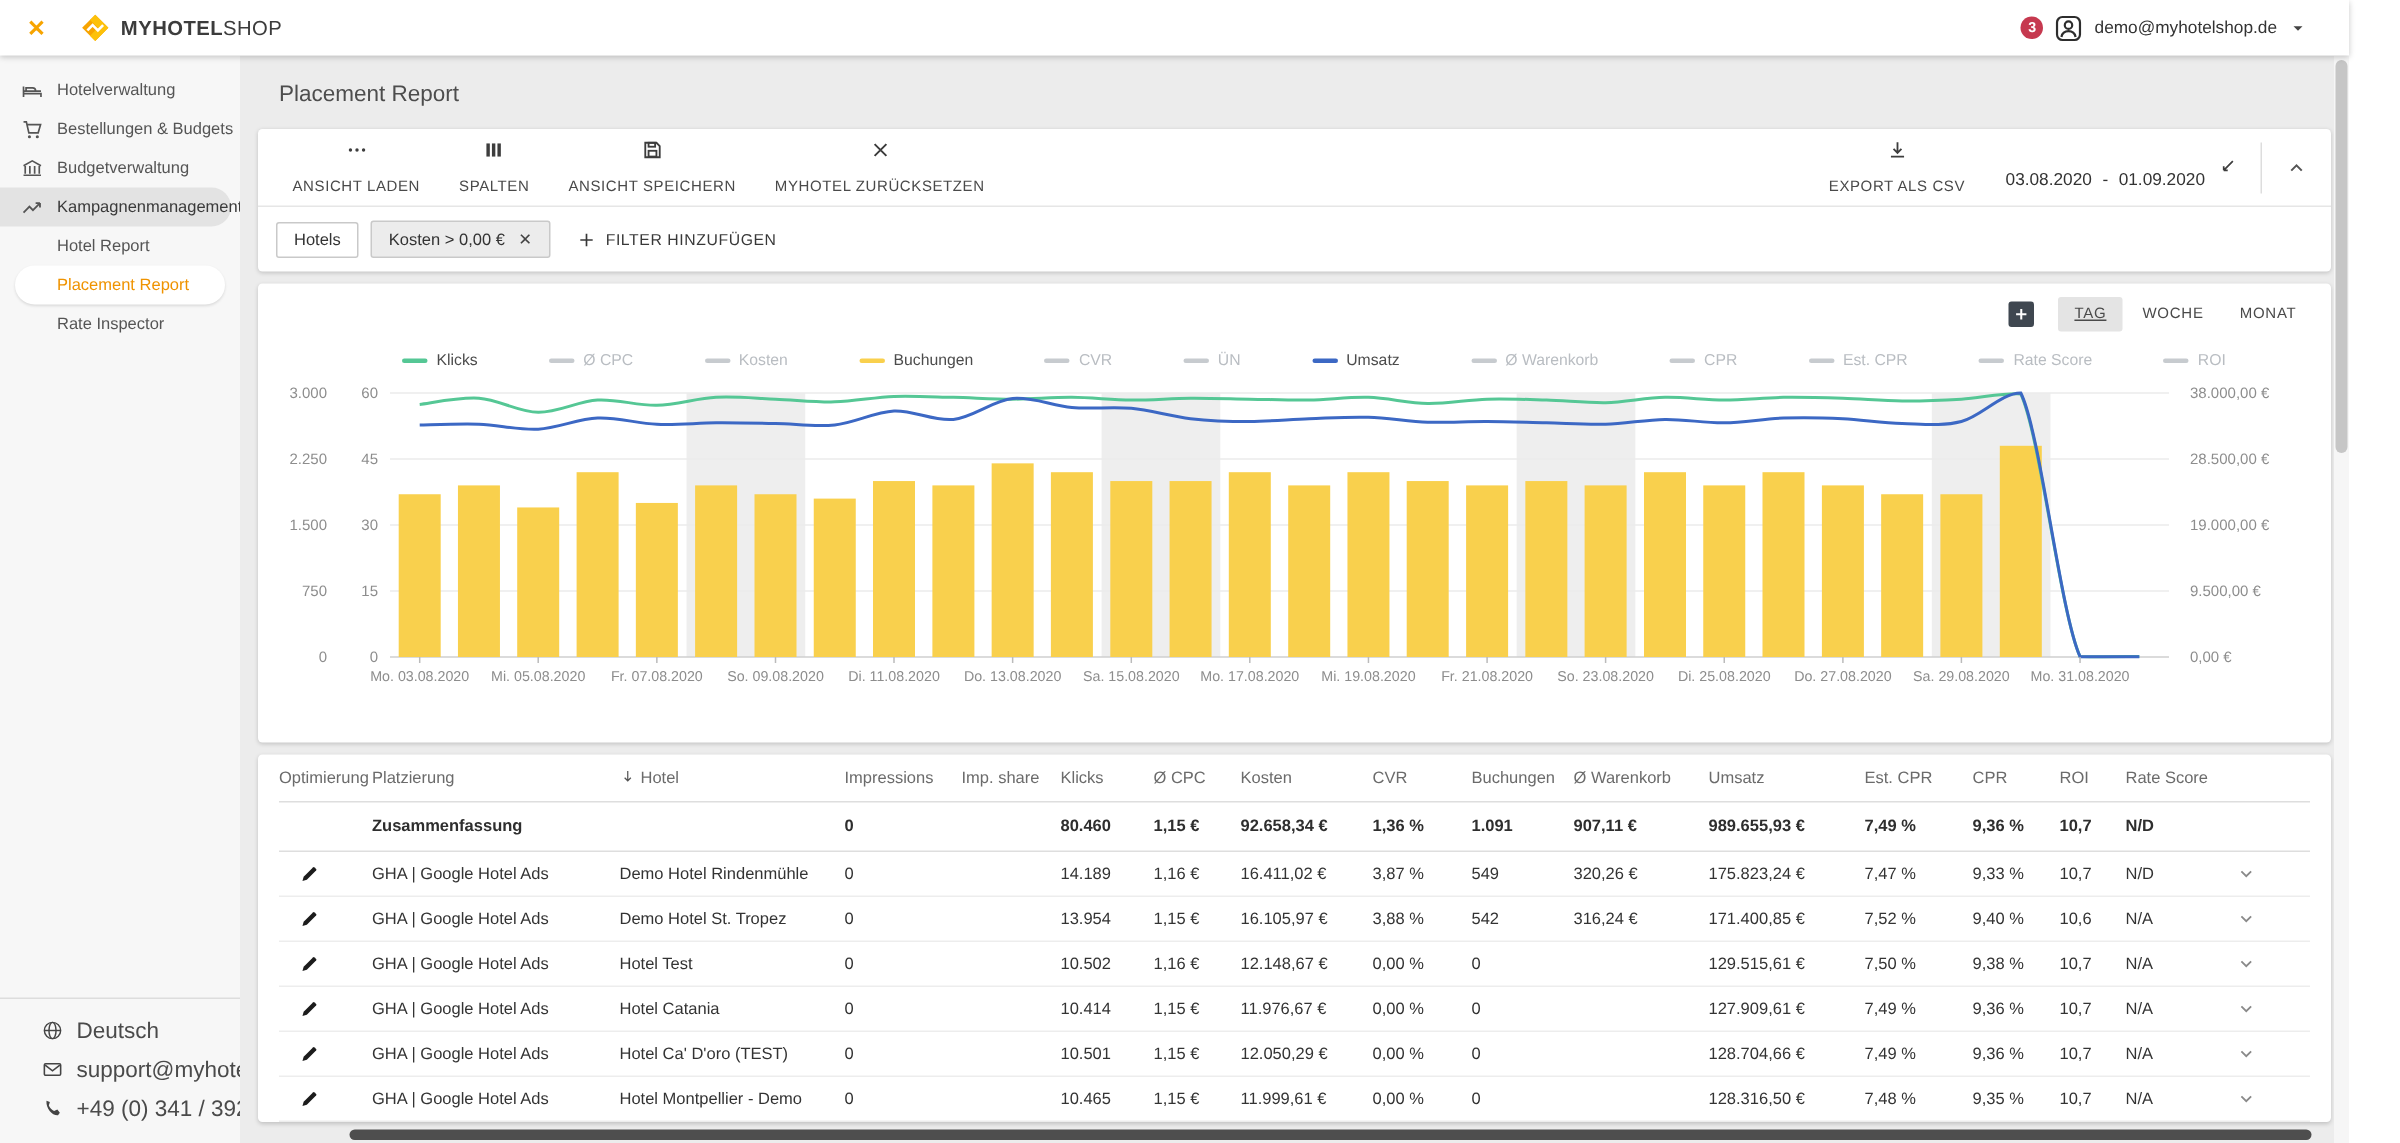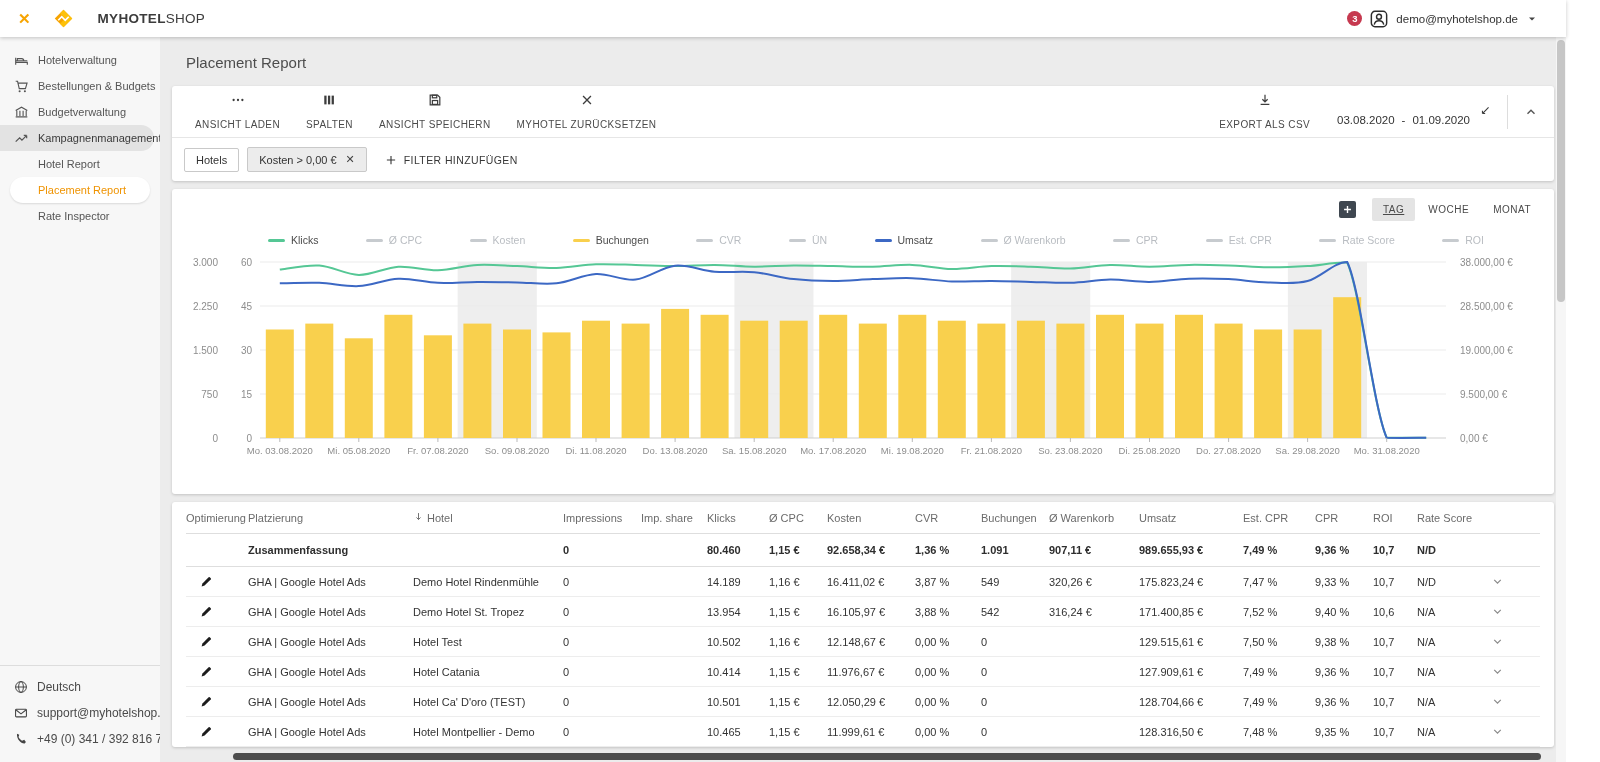--- a/index.html
+++ b/index.html
@@ -9,21 +9,21 @@
     font-family:"Liberation Sans", sans-serif; background:#ffffff; color:#333;
   }
   .app { position:absolute; left:0; top:0; width:1566px; height:762px; }
 
   
   .topbar {
     position:absolute; left:0; top:0; width:1566px; height:37px; background:#fff;
     box-shadow:0 1px 4px rgba(0,0,0,.22); display:flex; align-items:center; z-index:20;
   }
   .close-x { margin-left:18px; color:#f7a400; font-size:15px; font-weight:bold; cursor:pointer; }
-  .brand { display:flex; align-items:center; margin-left:22px; gap:24px; }
+  .brand { display:flex; align-items:center; margin-left:22px; gap:7px; }
   .brand svg { width:21px; height:21px; }
   .brand-text { font-size:13.5px; letter-spacing:.3px; color:#3c3c3c; }
   .brand-text b { font-weight:bold; }
   .topbar-right { margin-left:auto; display:flex; align-items:center; gap:8px; margin-right:28px; }
   .notif-badge { width:15px; height:15px; border-radius:50%; background:#c6394f; color:#fff;
     font-size:9.5px; display:flex; align-items:center; justify-content:center; font-weight:bold; }
   .person { color:#2d2d2d; display:flex; }
   .person svg { width:18px; height:18px; }
   .user-email { font-size:11.5px; color:#333; }
   .caret { color:#444; display:flex; }
@@ -36,22 +36,22 @@
   .sidebar { width:160px; background:#f7f7f7; display:flex; flex-direction:column; padding-top:10px; flex:none; }
   .nav-item { display:flex; align-items:center; gap:9px; height:26px; padding:0 0 0 14px;
     font-size:11px; color:#555; cursor:pointer; }
   .nav-item svg { width:15px; height:15px; flex:none; color:#555; }
   .nav-item.active { background:#e3e3e3; border-radius:0 14px 14px 0; margin-right:6px; color:#3a3a3a; }
   .sub-item { height:26px; display:flex; align-items:center; padding-left:38px; font-size:11px;
     color:#555; cursor:pointer; }
   .sub-item.active { background:#ffffff; border-radius:14px; margin:0 10px 0 10px; padding-left:28px;
     color:#ef9300; box-shadow:0 1px 2px rgba(0,0,0,.12); }
   .side-footer { margin-top:auto; border-top:1px solid #ddd; padding:8px 0 10px 0; }
-  .foot-item { display:flex; align-items:center; gap:9px; height:26px; padding-left:14px;
-    font-size:12px; color:#4a4a4a; cursor:pointer; white-space:nowrap; }
+  .foot-item { display:flex; align-items:center; gap:9px; height:26px; padding-left:28px;
+    font-size:15px; color:#4a4a4a; cursor:pointer; white-space:nowrap; }
   .foot-item svg { width:14px; height:14px; color:#444; flex:none; }
 
   
   .main { flex:1; background:#ececec; padding:0 12px; overflow:hidden; }
   .page-title { font-size:15px; font-weight:normal; color:#4d4d4d; margin:17px 0 15px 14px; }
   .card { background:#fff; border-radius:3px; box-shadow:0 1px 3px rgba(0,0,0,.18); }
 
   
   .toolbar { display:flex; align-items:center; height:52px; border-bottom:1px solid #e6e6e6; padding:0 10px; }
   .tbtn { display:flex; flex-direction:column; align-items:center; gap:12px; padding:0 13px;

